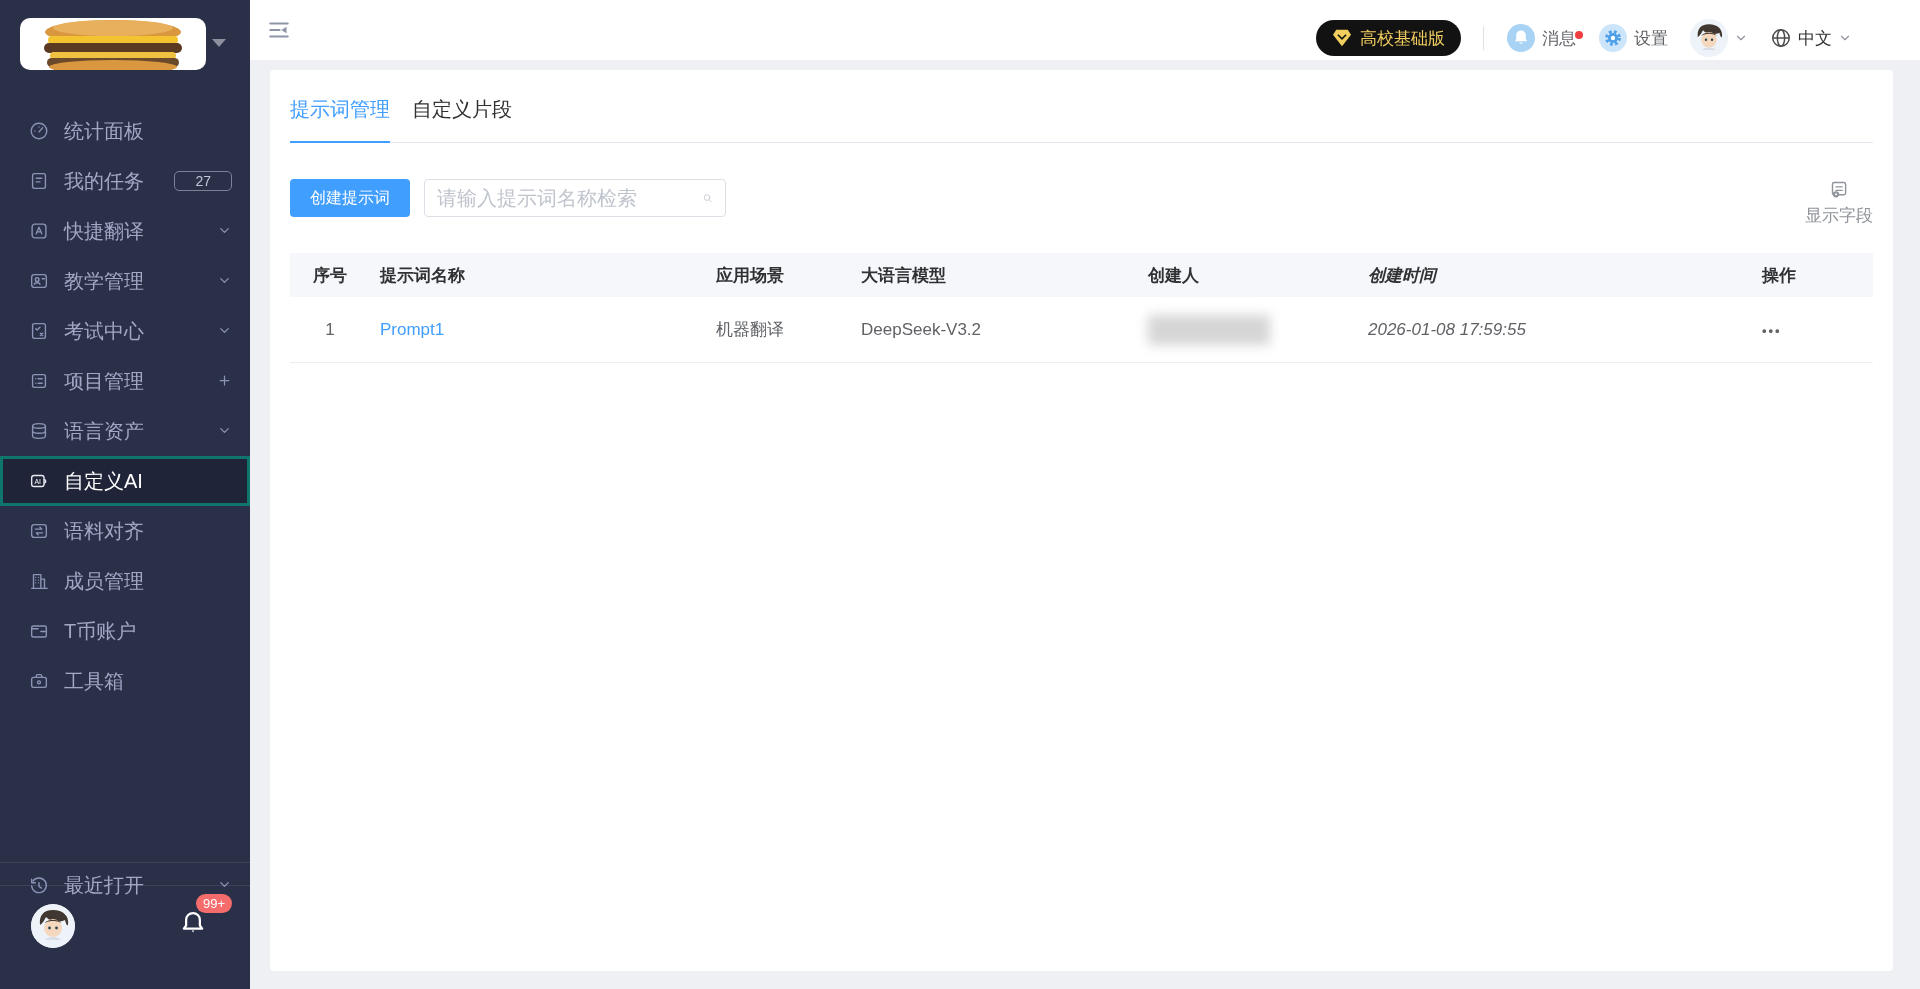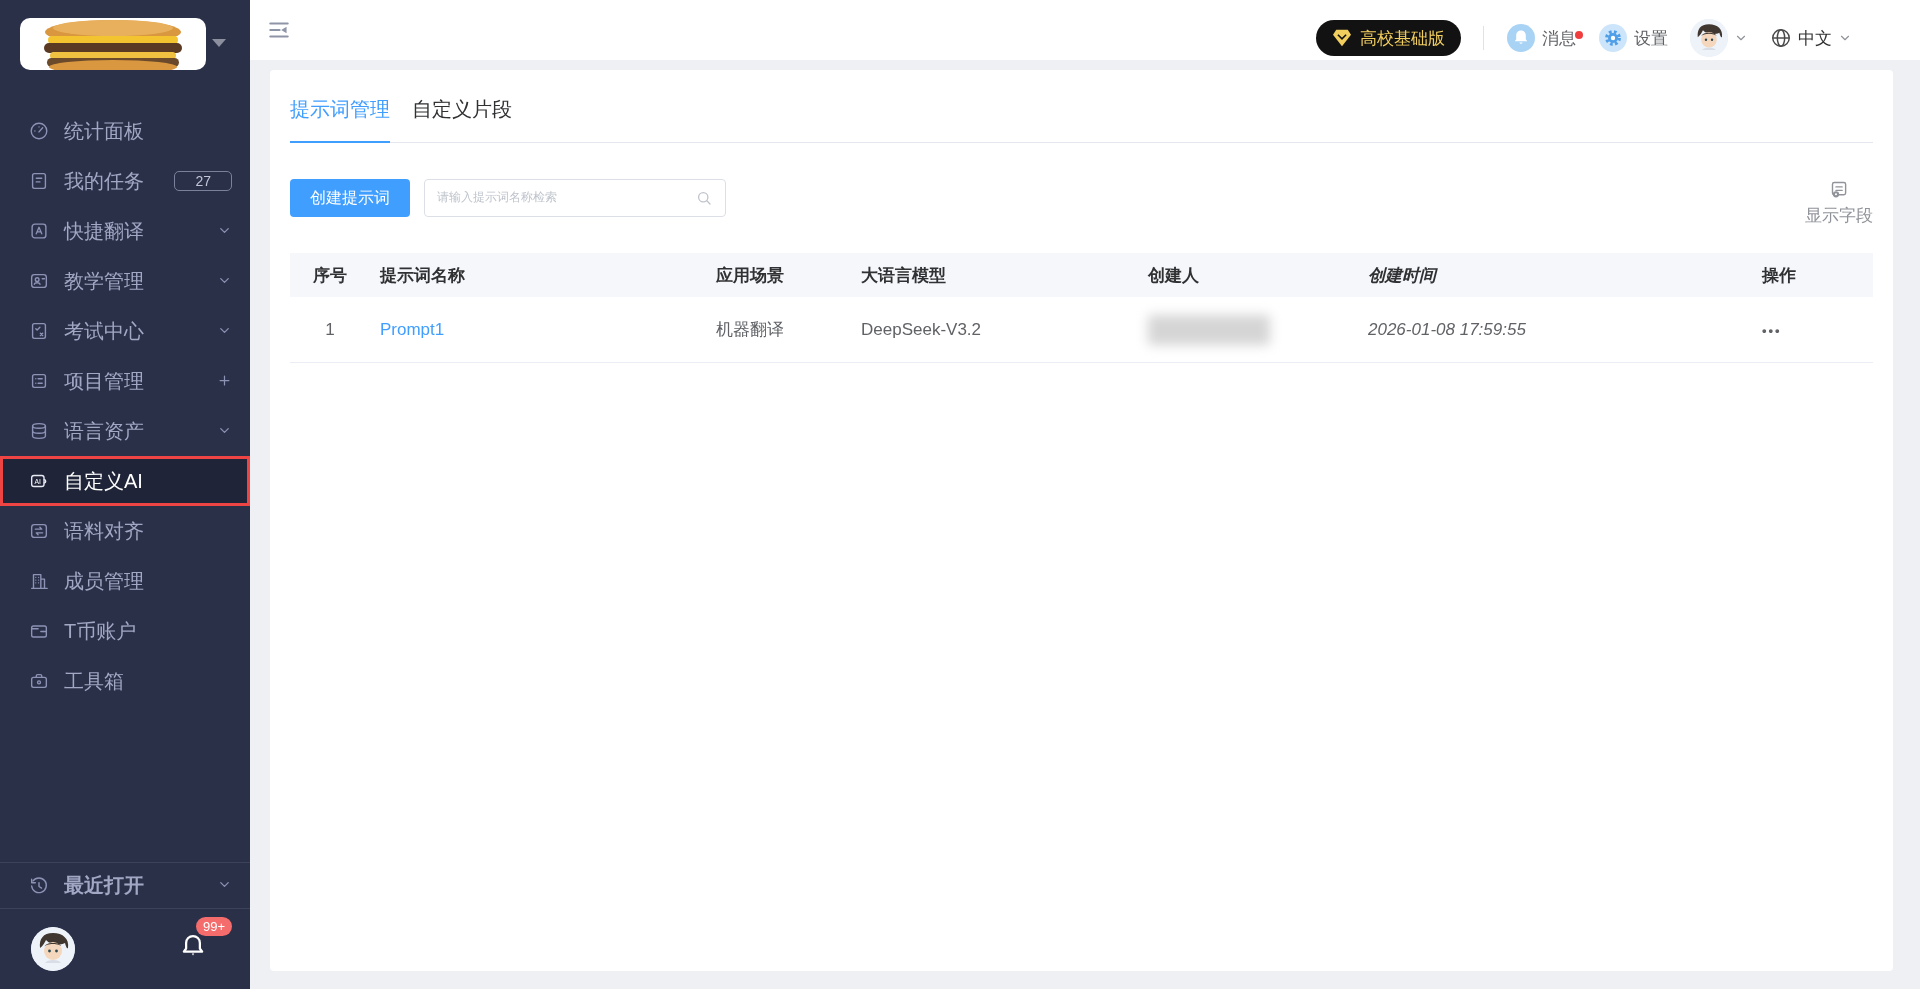--- a/index.html
+++ b/index.html
@@ -14,34 +14,34 @@
     justify-content:center; overflow:hidden; }
   .logo-caret { position:absolute; left:212px; top:39px; width:0; height:0;
     border-left:7px solid transparent; border-right:7px solid transparent;
     border-top:8px solid #8b8f9e; }
   .nav { position:absolute; top:106px; left:0; width:250px; }
   .nav-item { height:50px; display:flex; align-items:center; gap:14px;
     padding:0 18px 0 28px; color:#a2a7c4; font-size:20px; cursor:pointer; }
   .nav-item svg { width:22px; height:22px; flex:0 0 22px; stroke:#8d93b5;
     fill:none; stroke-width:1.5; stroke-linecap:round; stroke-linejoin:round; }
   .nav-item.active { background:#1f2438; color:#ffffff;
-    border:3px solid #ef4444; padding-left:25px; }
+    border:3px solid #0f766e; padding-left:25px; }
   .nav-item.active svg { stroke:#e8eaf3; }
   .nav-badge { margin-left:auto; border:1px solid #7c819b; border-radius:5px;
     color:#c2c6d8; font-size:14px; padding:1px 20px; line-height:16px; }
   .nav-chevron { margin-left:auto; }
   .nav-chevron svg, .nav-plus svg { width:15px; height:15px; stroke:#8d93b5;
     fill:none; stroke-width:2; stroke-linecap:round; stroke-linejoin:round; }
   .nav-plus { margin-left:auto; }
   .recent-row { position:absolute; left:0; bottom:81px; width:250px; height:46px;
     border-top:1px solid rgba(255,255,255,.09); display:flex; align-items:center;
-    gap:14px; padding:0 18px 0 28px; color:#a2a7c4; font-size:20px; cursor:pointer;font-weight:bold; }
+    gap:14px; padding:0 18px 0 28px; color:#a2a7c4; font-size:20px; cursor:pointer; }
   .recent-row svg.ic { width:22px; height:22px; stroke:#8d93b5; fill:none;
     stroke-width:1.5; stroke-linecap:round; stroke-linejoin:round; }
-  .side-footer { position:absolute; left:0; bottom:0; width:250px; height:81px;
+  .side-footer { position:absolute; left:0; bottom:0; width:250px; height:104px;
     border-top:1px solid rgba(255,255,255,.09);margin-top:39px; }
   .side-avatar { position:absolute; left:31px; top:18px; width:44px; height:44px;
     border-radius:50%; overflow:hidden; background:#e9eff7; cursor:pointer; }
   .side-bell { position:absolute; left:178px; top:22px; width:30px; height:34px; cursor:pointer; }
   .badge-99 { position:absolute; left:196px; top:8px; background:#f56c6c;
     color:#fff; font-size:13px; padding:2px 7px; border-radius:10px; }
 
   
   .topbar { position:absolute; left:250px; top:0; right:0; height:60px; background:#fff; }
   .collapse-btn { position:absolute; left:16px; top:17px; width:26px; height:26px; cursor:pointer; }
@@ -67,22 +67,22 @@
     background:#eef0f4; padding:10px 27px 18px 20px; }
   .card { background:#fff; border-radius:4px; height:100%; padding:0 20px; overflow:hidden; }
   .tabs { display:flex; gap:22px; padding-top:26px; border-bottom:1px solid #e4e7ed; }
   .tab { font-size:20px; color:#303133; padding-bottom:18px; cursor:pointer; }
   .tab.active { color:#409eff; border-bottom:2px solid #409eff; margin-bottom:-1px; }
   .toolbar { margin-top:36px; display:flex; }
   .btn-primary { background:#409eff; color:#fff; font-size:16px; border:none;
     border-radius:4px; height:38px; padding:0 20px; cursor:pointer; }
   .search-box { margin-left:14px; width:302px; height:38px; border:1px solid #dcdfe6;
     border-radius:4px; display:flex; align-items:center; padding:0 12px; background:#fff; }
-  .search-box input { border:none; outline:none; flex:1; font-size:12px;
-    color:#701a75; font-family:Liberation Mono, monospace; }
+  .search-box input { border:none; outline:none; flex:1; font-size:20px;
+    color:#701a75; font-family:Liberation Sans, sans-serif; }
   .search-box input::placeholder { color:#bfc4cc; }
   .search-box svg { width:18px; height:18px; stroke:#c0c4cc; fill:none; stroke-width:1.8;
     stroke-linecap:round; }
   .display-fields { margin-left:auto; display:flex; align-items:center; gap:4px;
     color:#909399; font-size:17px; cursor:pointer;flex-direction:column; }
   .display-fields svg { width:21px; height:21px; }
   .tbl { margin-top:26px; }
   .tr { display:grid; grid-template-columns:80px 336px 145px 287px 230px 330px 1fr;
     align-items:center; }
   .tr.head { background:#f5f7fa; height:44px; font-weight:700; color:#303133; font-size:17px; }

